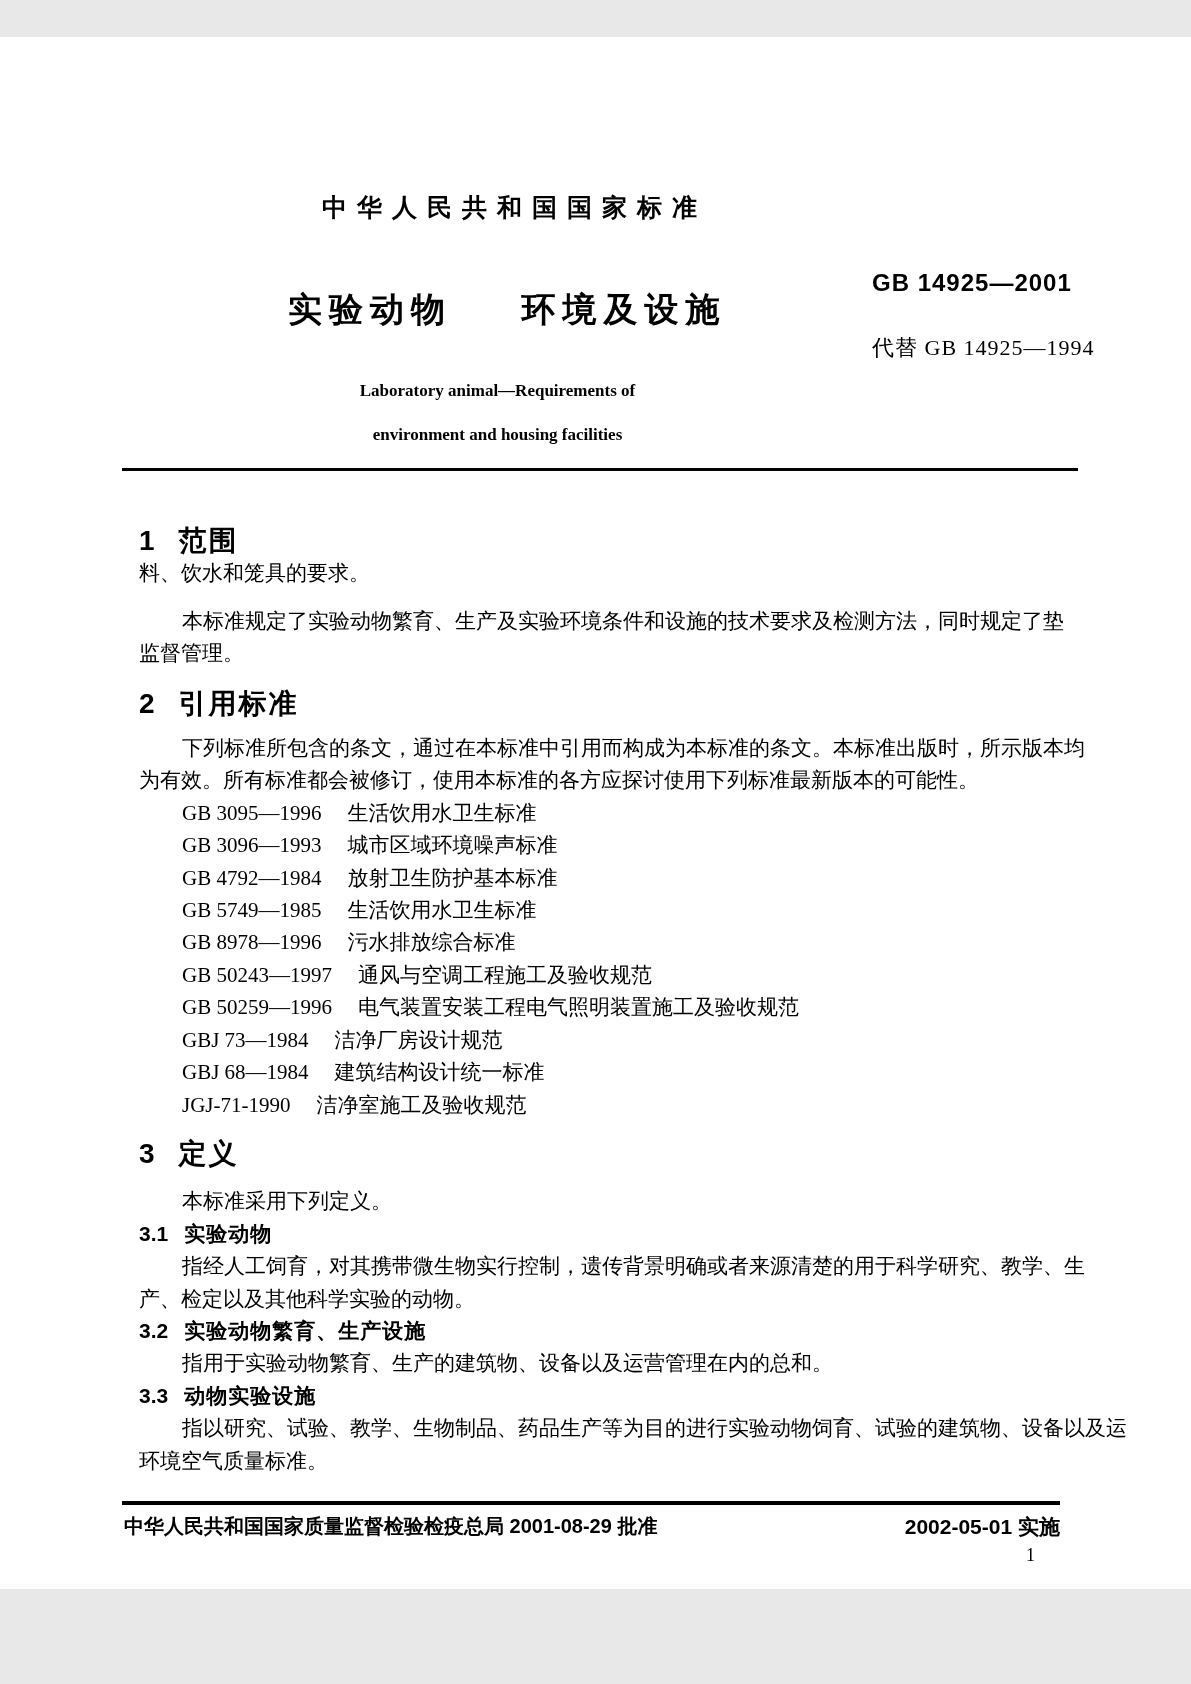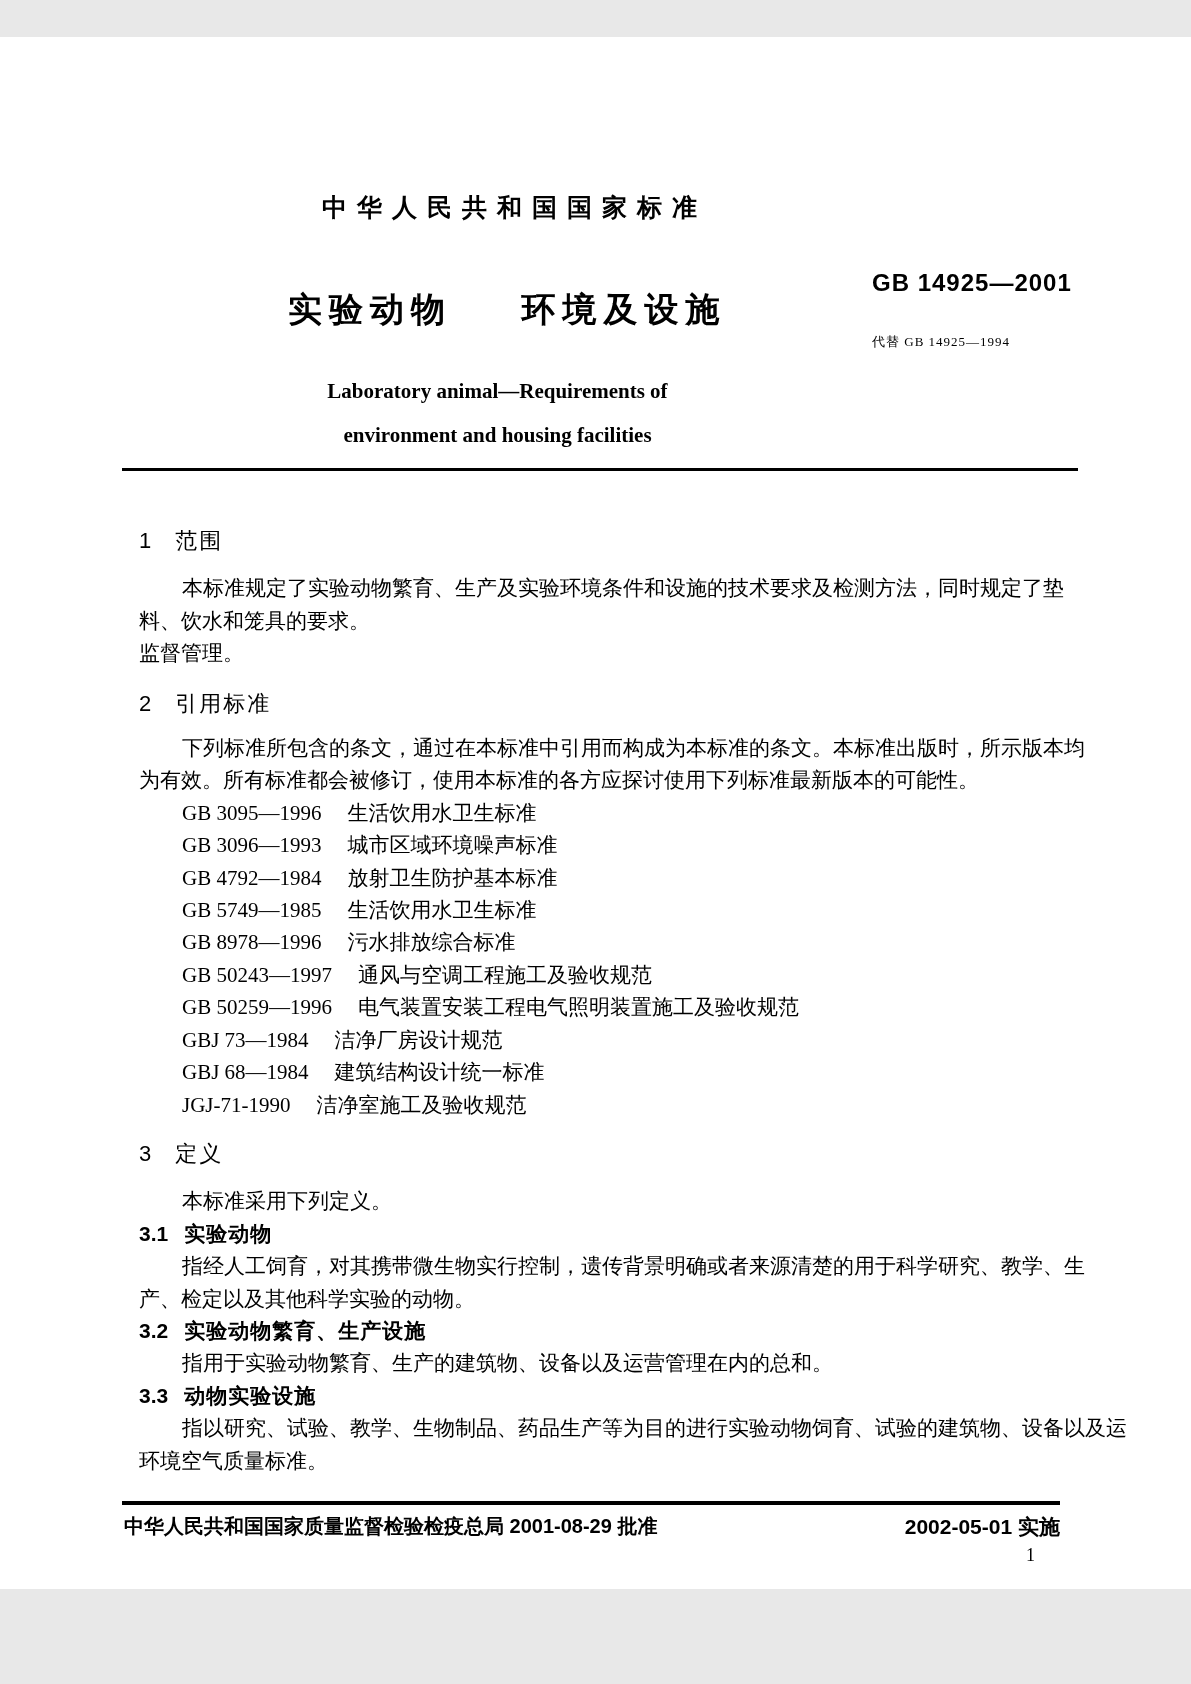--- a/index.html
+++ b/index.html
@@ -23,40 +23,40 @@
     font-family:"Liberation Sans","DejaVu Sans",sans-serif;
     font-weight:bold;font-size:24px;letter-spacing:1px;white-space:nowrap;
   }
   .doc-title{
     position:absolute;left:288px;top:250px;
     font-weight:bold;font-size:34px;letter-spacing:7px;white-space:nowrap;
   }
   .doc-title .part2{margin-left:54px;}
   .replaces{
     position:absolute;left:872px;top:296px;
-    font-size:13px;white-space:nowrap;letter-spacing:1px;
+    font-size:22px;white-space:nowrap;letter-spacing:1px;
   }
   .en-title{
     position:absolute;left:280px;top:332px;width:435px;
-    text-align:center;font-weight:bold;font-size:21px;line-height:44px;
+    text-align:center;font-weight:bold;font-size:17px;line-height:44px;
     white-space:nowrap;
   }
   .rule-top{
     position:absolute;left:122px;top:431px;width:956px;height:3px;background:#000;
   }
   
   .body-col{
     position:absolute;left:139px;top:488px;width:939px;
     font-size:21px;line-height:32.4px;
   }
   .line{white-space:nowrap;}
   .indent{padding-left:43px;}
   .sec-h{
     font-family:"Liberation Sans","DejaVu Sans",sans-serif;
-    font-weight:normal;font-size:22px;letter-spacing:2px;white-space:nowrap;
+    font-weight:bold;font-size:28px;letter-spacing:2px;white-space:nowrap;
   }
   .sec-h .num{letter-spacing:0;margin-right:24px;}
   .sub-h{
     font-family:"Liberation Sans","DejaVu Sans",sans-serif;
     font-weight:bold;font-size:21px;letter-spacing:1px;white-space:nowrap;
   }
   .sub-h .num{letter-spacing:0;margin-right:16px;}
   .mt-para{margin-top:15px;}
   .mt-h2{margin-top:18px;}
   .mt-intro{margin-top:12px;}
@@ -103,22 +103,22 @@
     <div>environment and housing facilities</div>
   </div>
 
   <div class="rule-top"></div>
 
   <div class="body-col">
 
     <div class="sec-h">
       <span class="num">1</span><span>范围</span>
     </div>
+    <div class="line">料、饮水和笼具的要求。</div>
     <div class="line indent mt-para">本标准规定了实验动物繁育、生产及实验环境条件和设施的技术要求及检测方法，同时规定了垫</div>
-    <div class="line">料、饮水和笼具的要求。</div>
     <div class="line">监督管理。</div>
 
     <div class="sec-h mt-h2">
       <span class="num">2</span><span>引用标准</span>
     </div>
     <div class="line indent mt-intro">下列标准所包含的条文，通过在本标准中引用而构成为本标准的条文。本标准出版时，所示版本均</div>
     <div class="line">为有效。所有标准都会被修订，使用本标准的各方应探讨使用下列标准最新版本的可能性。</div>
 
     <div class="std-row">
       <span class="std-code">GB 3095—1996</span><span>生活饮用水卫生标准</span>

